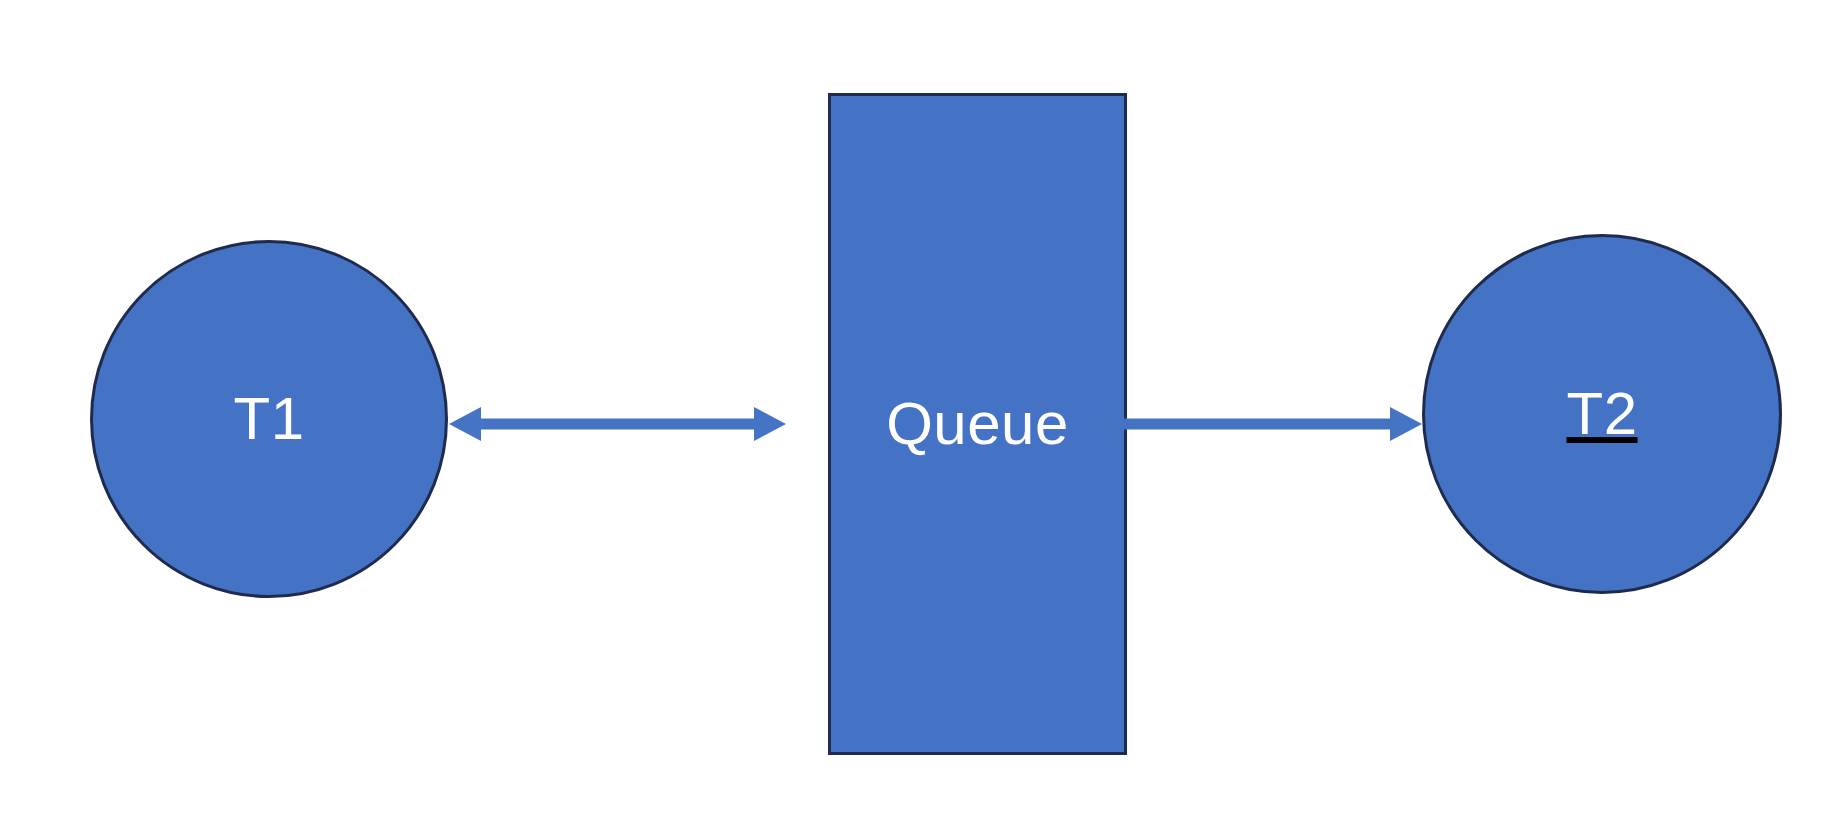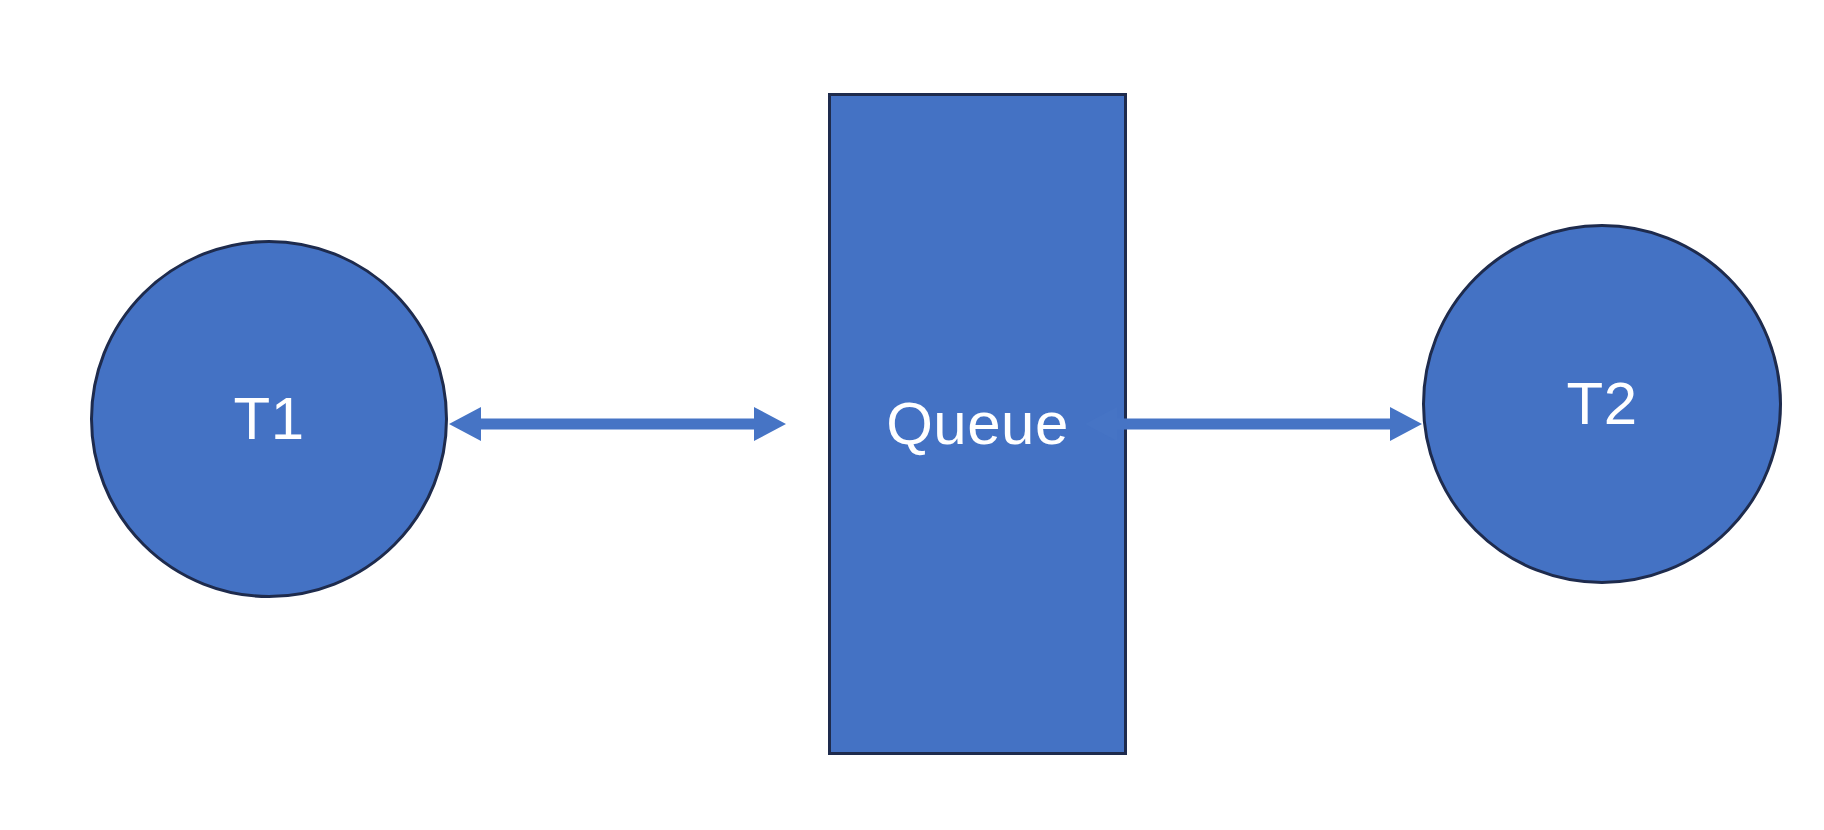--- a/index.html
+++ b/index.html
@@ -33,21 +33,21 @@
     font-weight: 400;
     line-height: 1;
     letter-spacing: 0.5px;
     user-select: none;
   }
   .connector {
     position: absolute;
     display: block;
   }
   #node-t1 { left: 90px;   top: 240px; width: 358px; height: 358px; }
-  #node-t2 { left: 1422px; top: 224px; width: 360px; height: 360px; }
+  #node-t2 { left: 1422px; top: 234px; width: 360px; height: 360px; text-decoration: underline; }
   #node-queue { left: 785px; top: 93px; width: 299px; height: 662px; margin-left: 43px; }
   #connector-left  { left: 449px;  top: 402px; }
   #connector-right { left: 1085px; top: 402px; }
 </style>
 </head>
 <body>
 
 <div class="canvas">
 
   <div id="node-t1" class="node circle">

